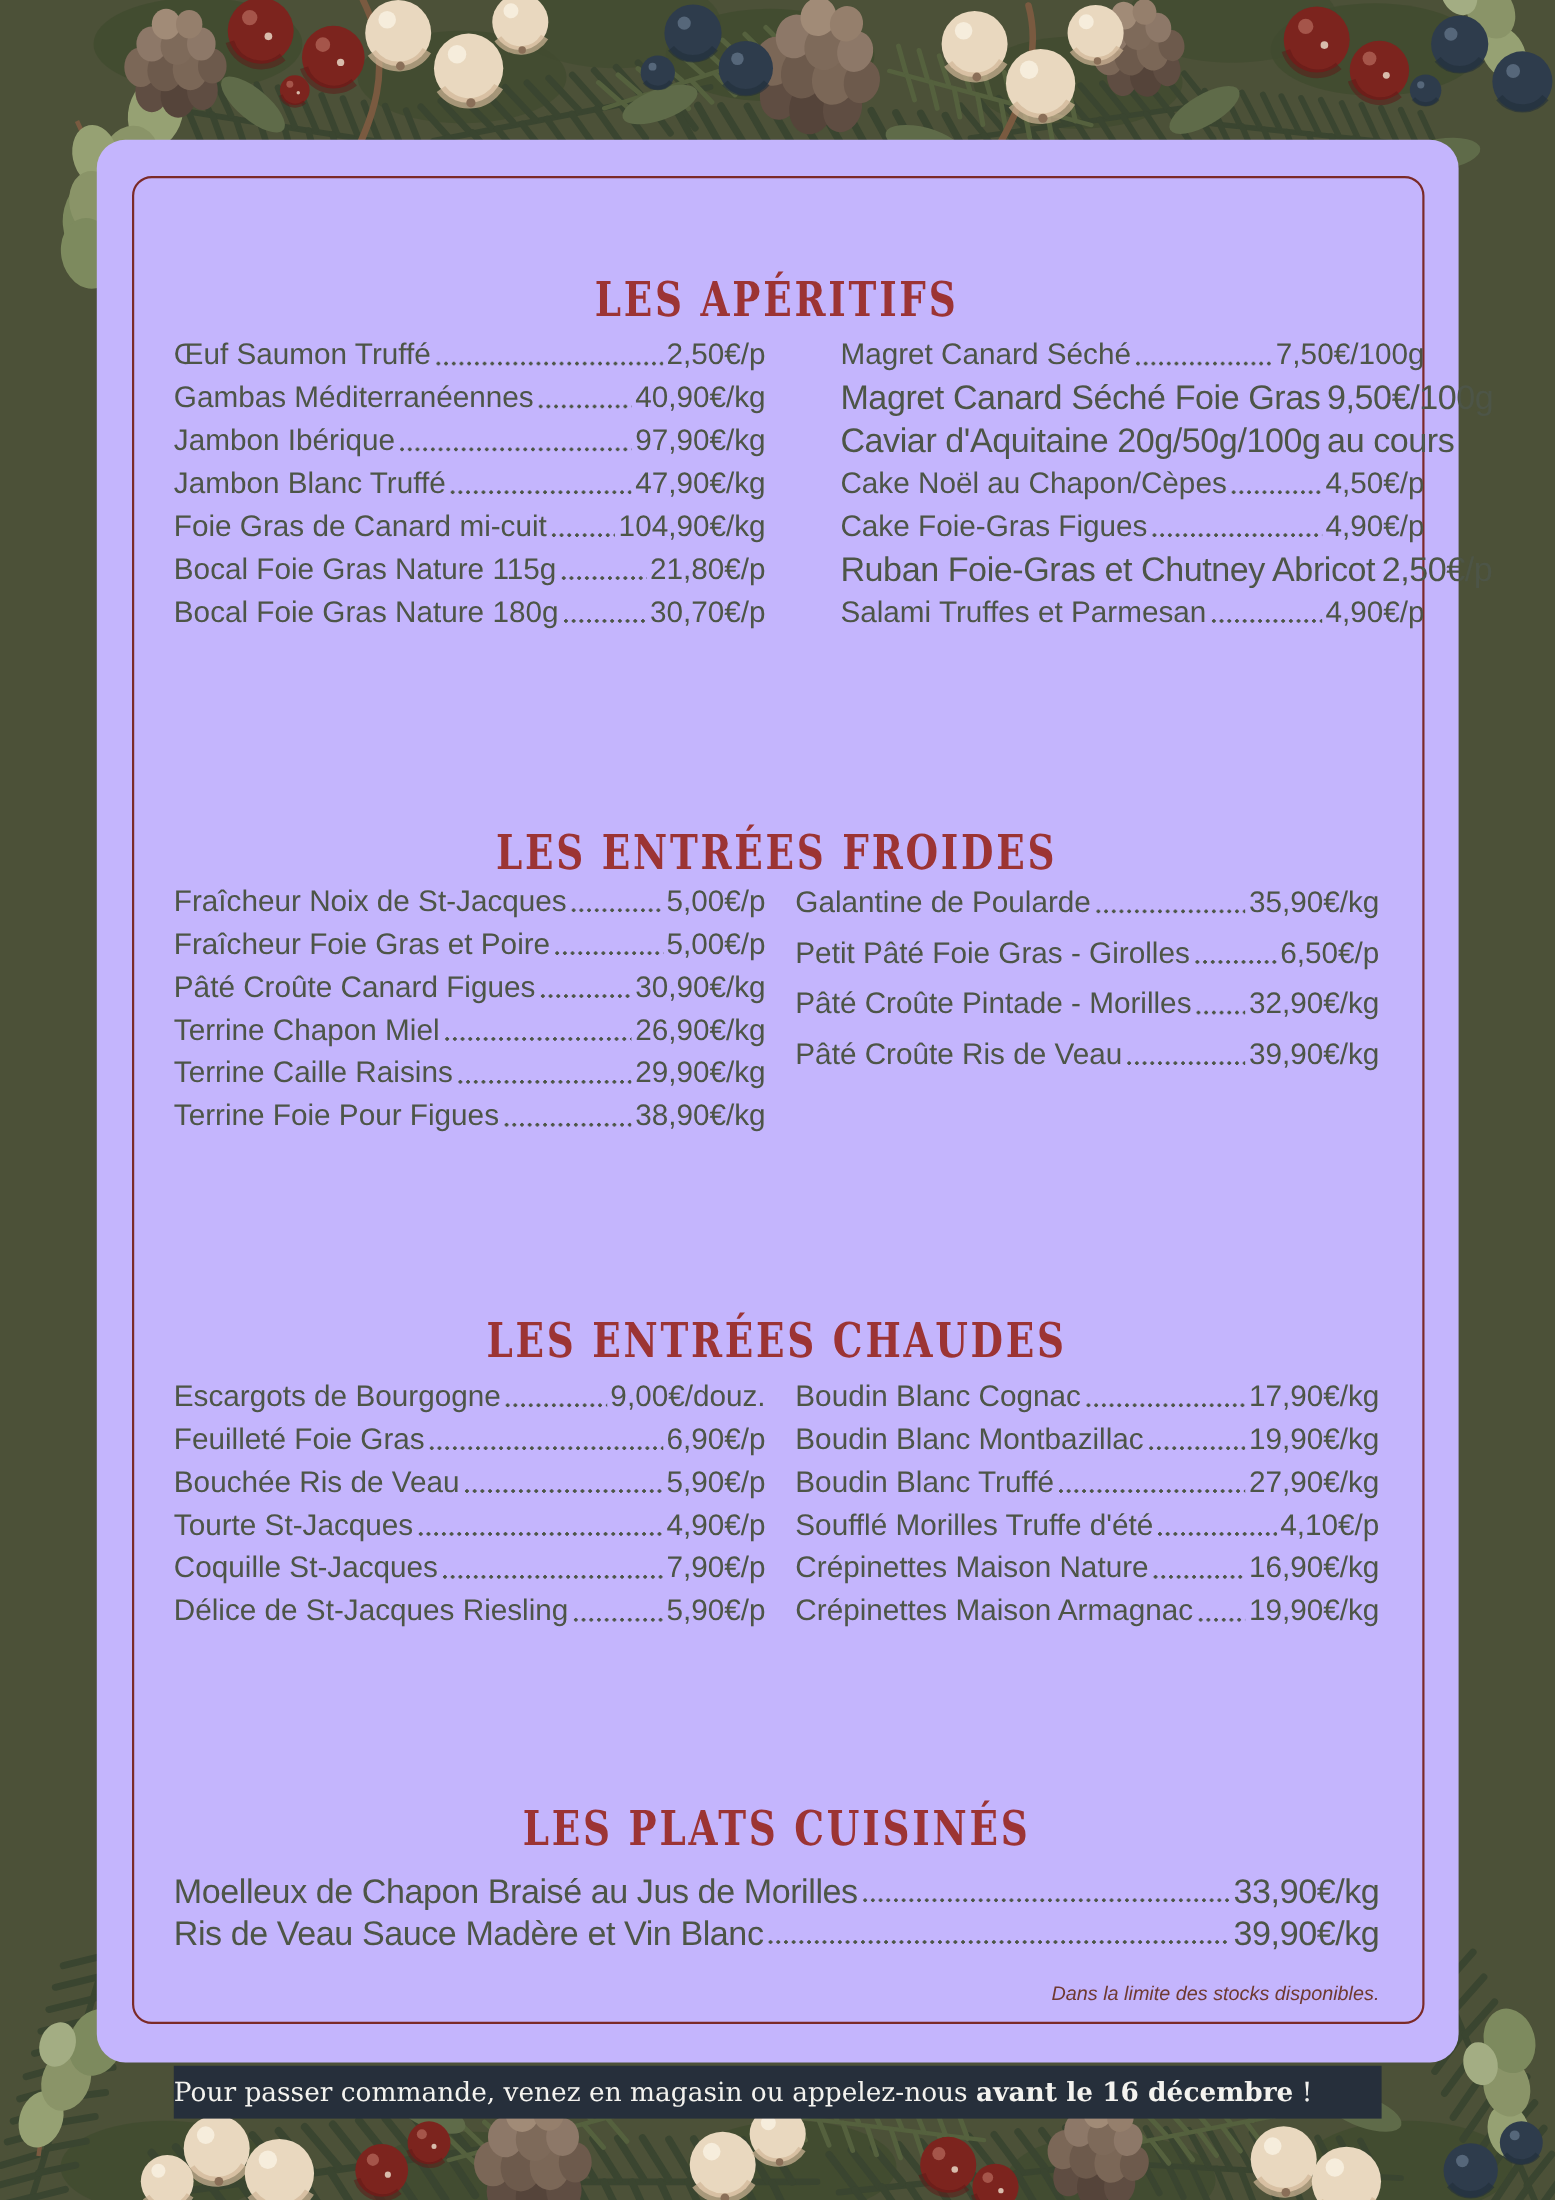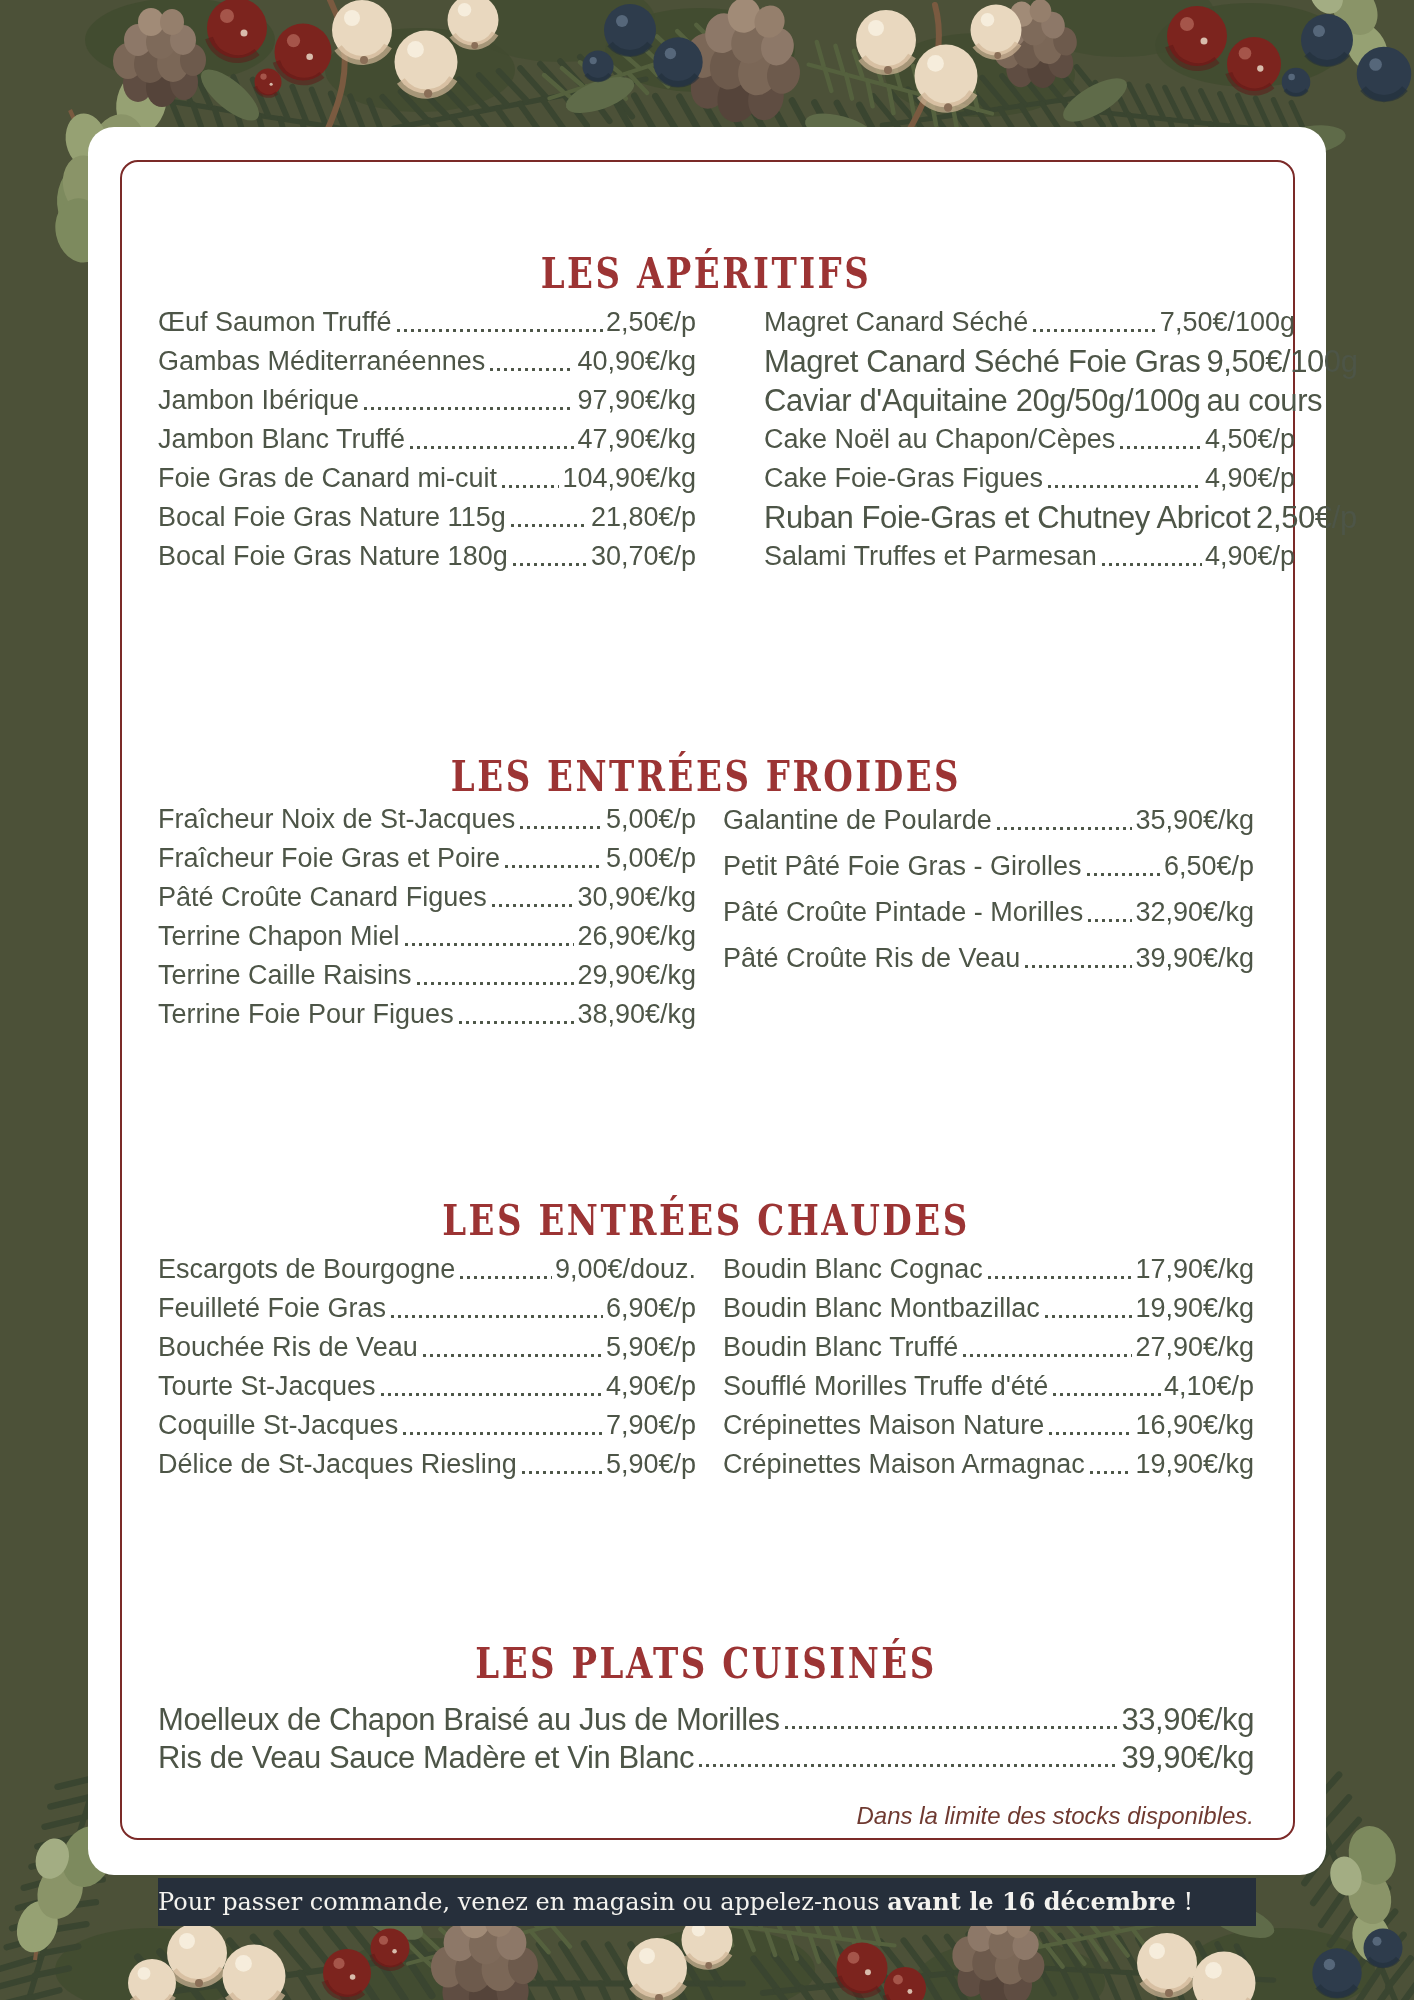--- a/index.html
+++ b/index.html
@@ -8,21 +8,21 @@
     background:#4c5138;
     font-family:"Liberation Sans","DejaVu Sans",sans-serif;
   }
   
   .decor{position:absolute;left:0;width:1414px;z-index:0;display:block;}
   .decor-top{top:0;height:320px;}
   .decor-bottom{bottom:0;height:330px;}
   
   .card{
     position:absolute;left:88px;top:127px;width:1238px;height:1748px;
-    background:#ffffff;border-radius:26px;z-index:1;
+    background:#c4b5fd;border-radius:26px;z-index:1;
   }
   .inner-border{
     position:absolute;left:32px;top:33px;right:31px;bottom:35px;
     border:2px solid #7b2a28;border-radius:18px;pointer-events:none;
   }
   .section-title{
     position:absolute;left:70px;width:1096px;height:48px;line-height:48px;
     text-align:center;color:#9c3434;
     font-family:"DejaVu Serif","Liberation Serif",serif;
     font-size:34px;letter-spacing:2.5px;transform:scaleY(1.28);
@@ -46,21 +46,21 @@
     flex:1;margin:0 3px;
     background-image:radial-gradient(circle,#4d5547 1.4px,transparent 1.8px);
     background-size:7px 5px;background-repeat:repeat-x;
   }
   .rows-39 .dots{background-position:left bottom 9px;}
   .rows-46 .dots{background-position:left bottom 12px;}
   .rows-38 .dots{background-position:left bottom 9px;}
   .row.condensed{font-size:31px;letter-spacing:-0.4px;}
   .availability-note{
     position:absolute;right:72px;top:1675px;
-    font-style:italic;color:#6f3a31;font-size:24px;
+    font-style:italic;color:#6f3a31;font-size:18px;
   }
   
   .banner{
     position:absolute;left:158px;top:1878px;width:1098px;height:48px;
     background:#262f3b;z-index:2;
     color:#f4f3ef;text-align:left;line-height:48px;font-size:24px;
     font-family:"DejaVu Serif","Liberation Serif",serif;white-space:nowrap;
   }
   .banner b{font-weight:bold;}
 </style>

